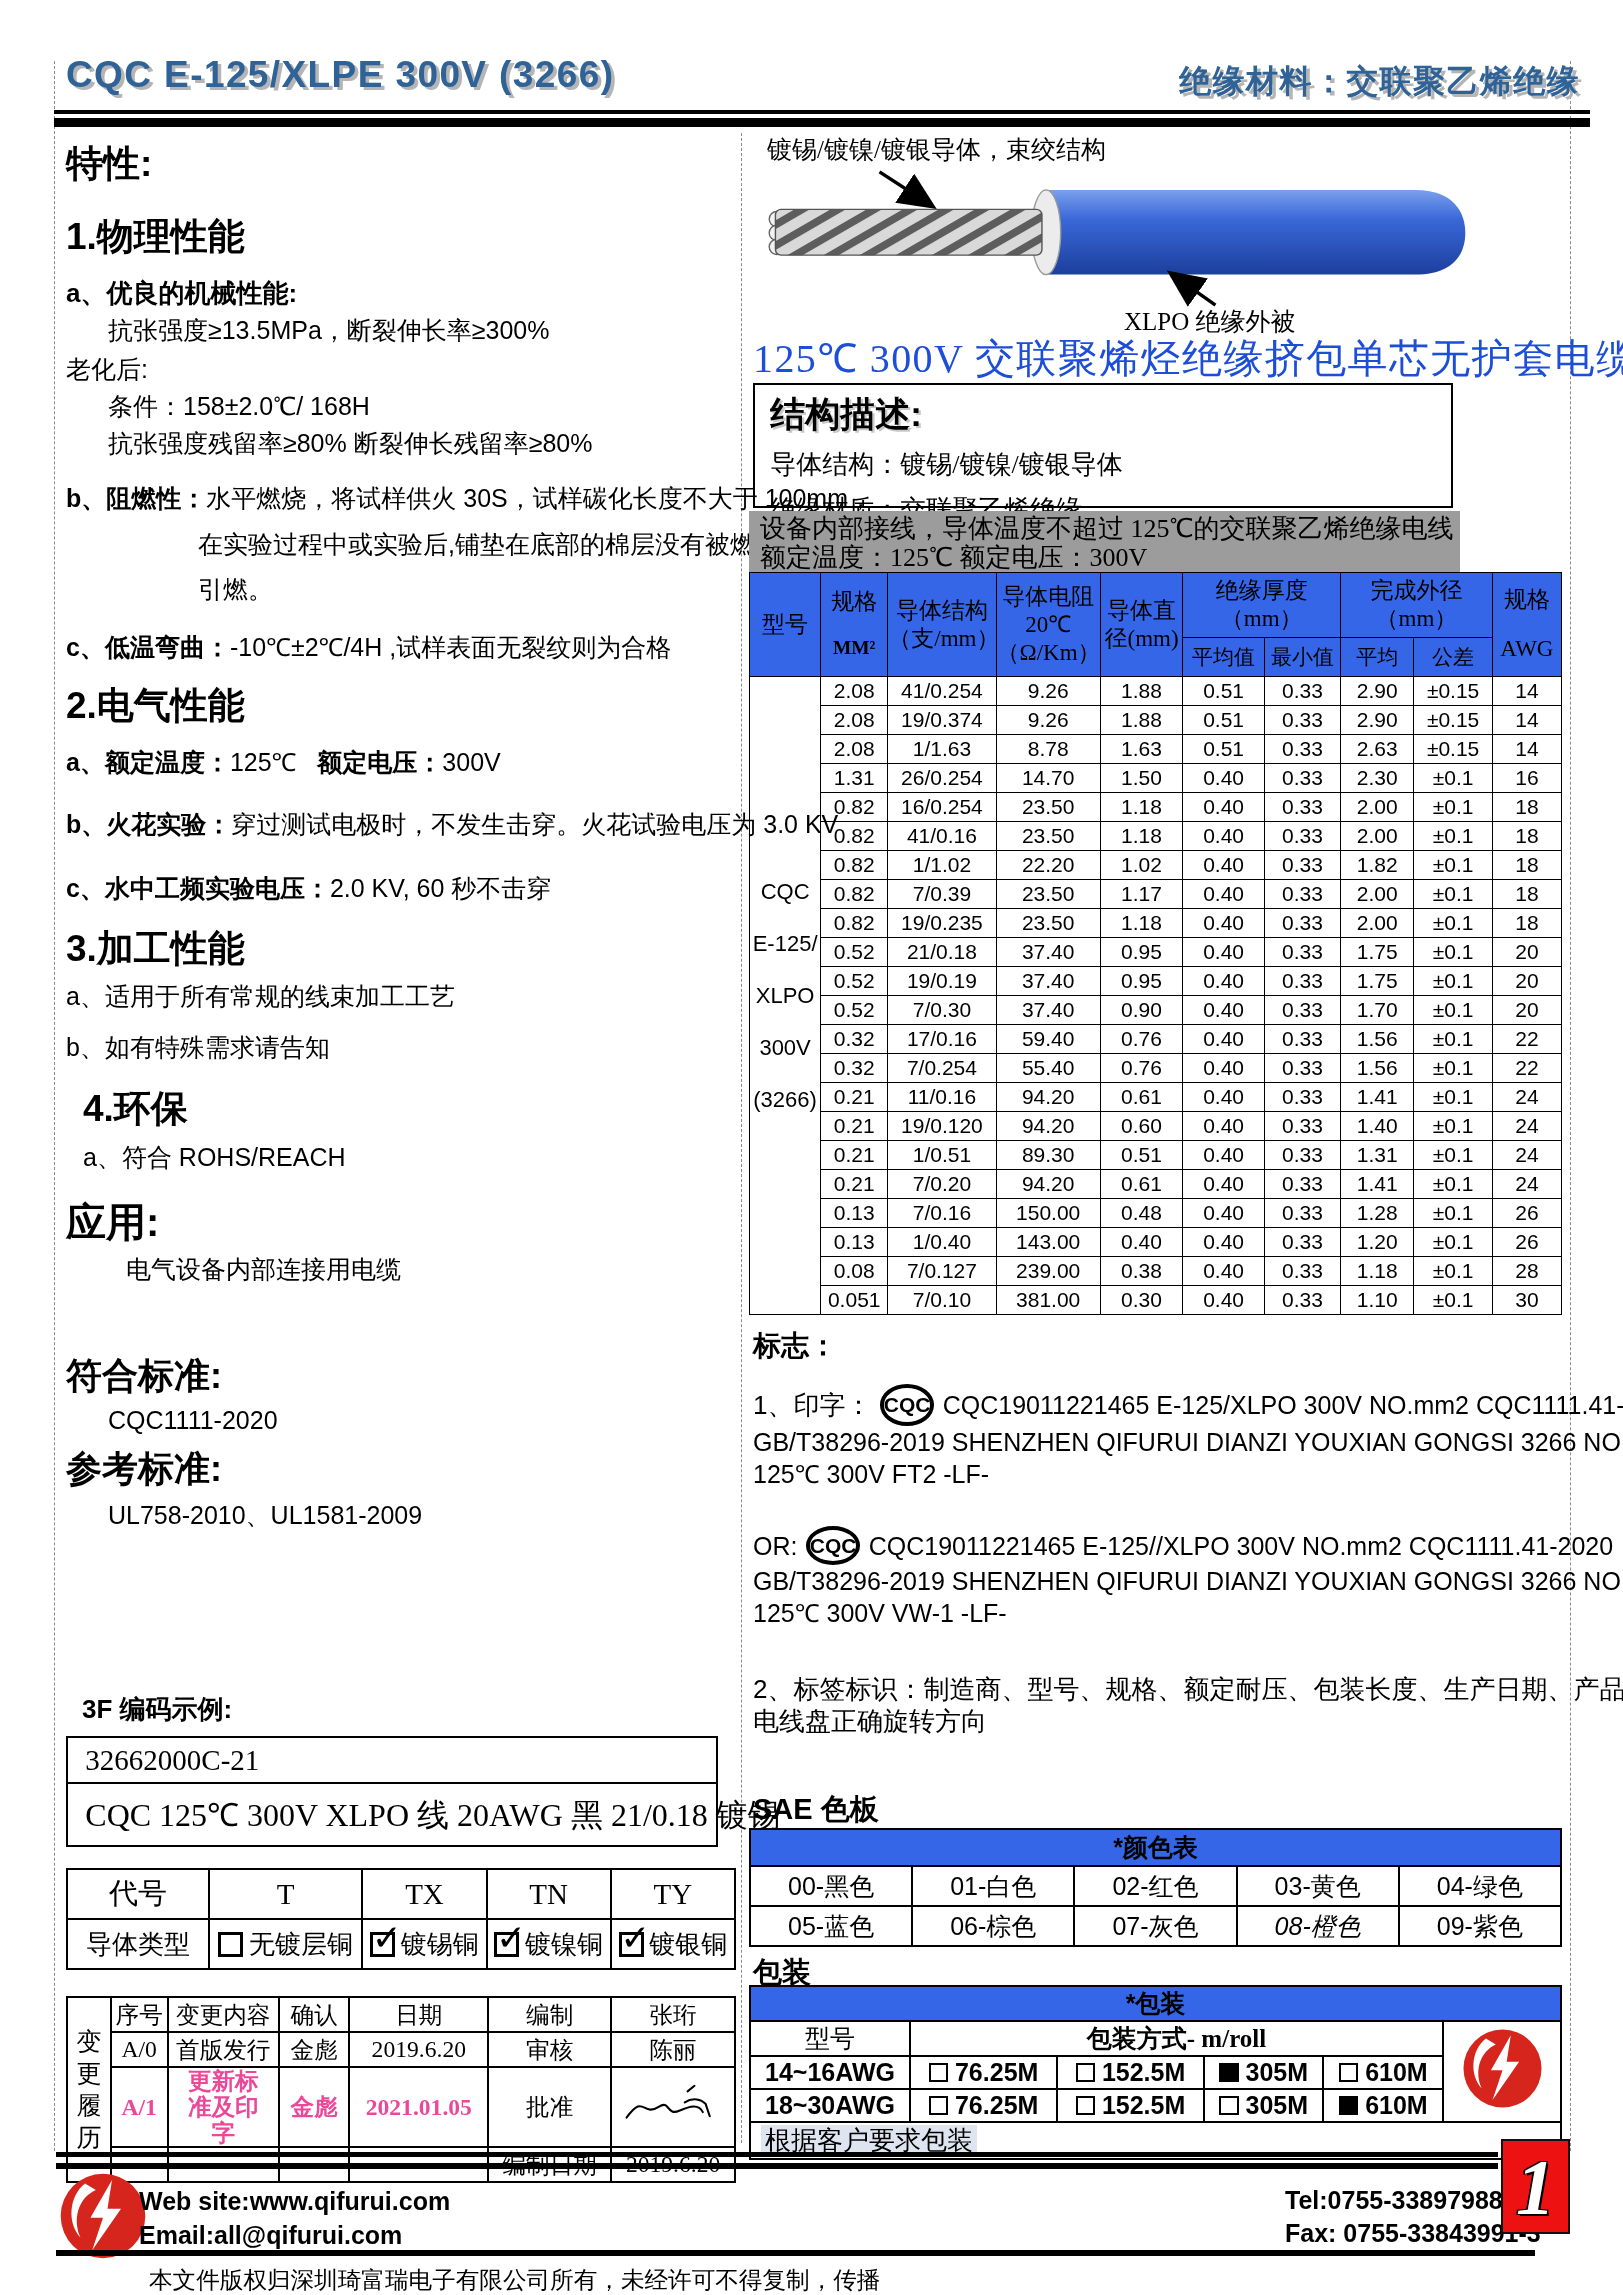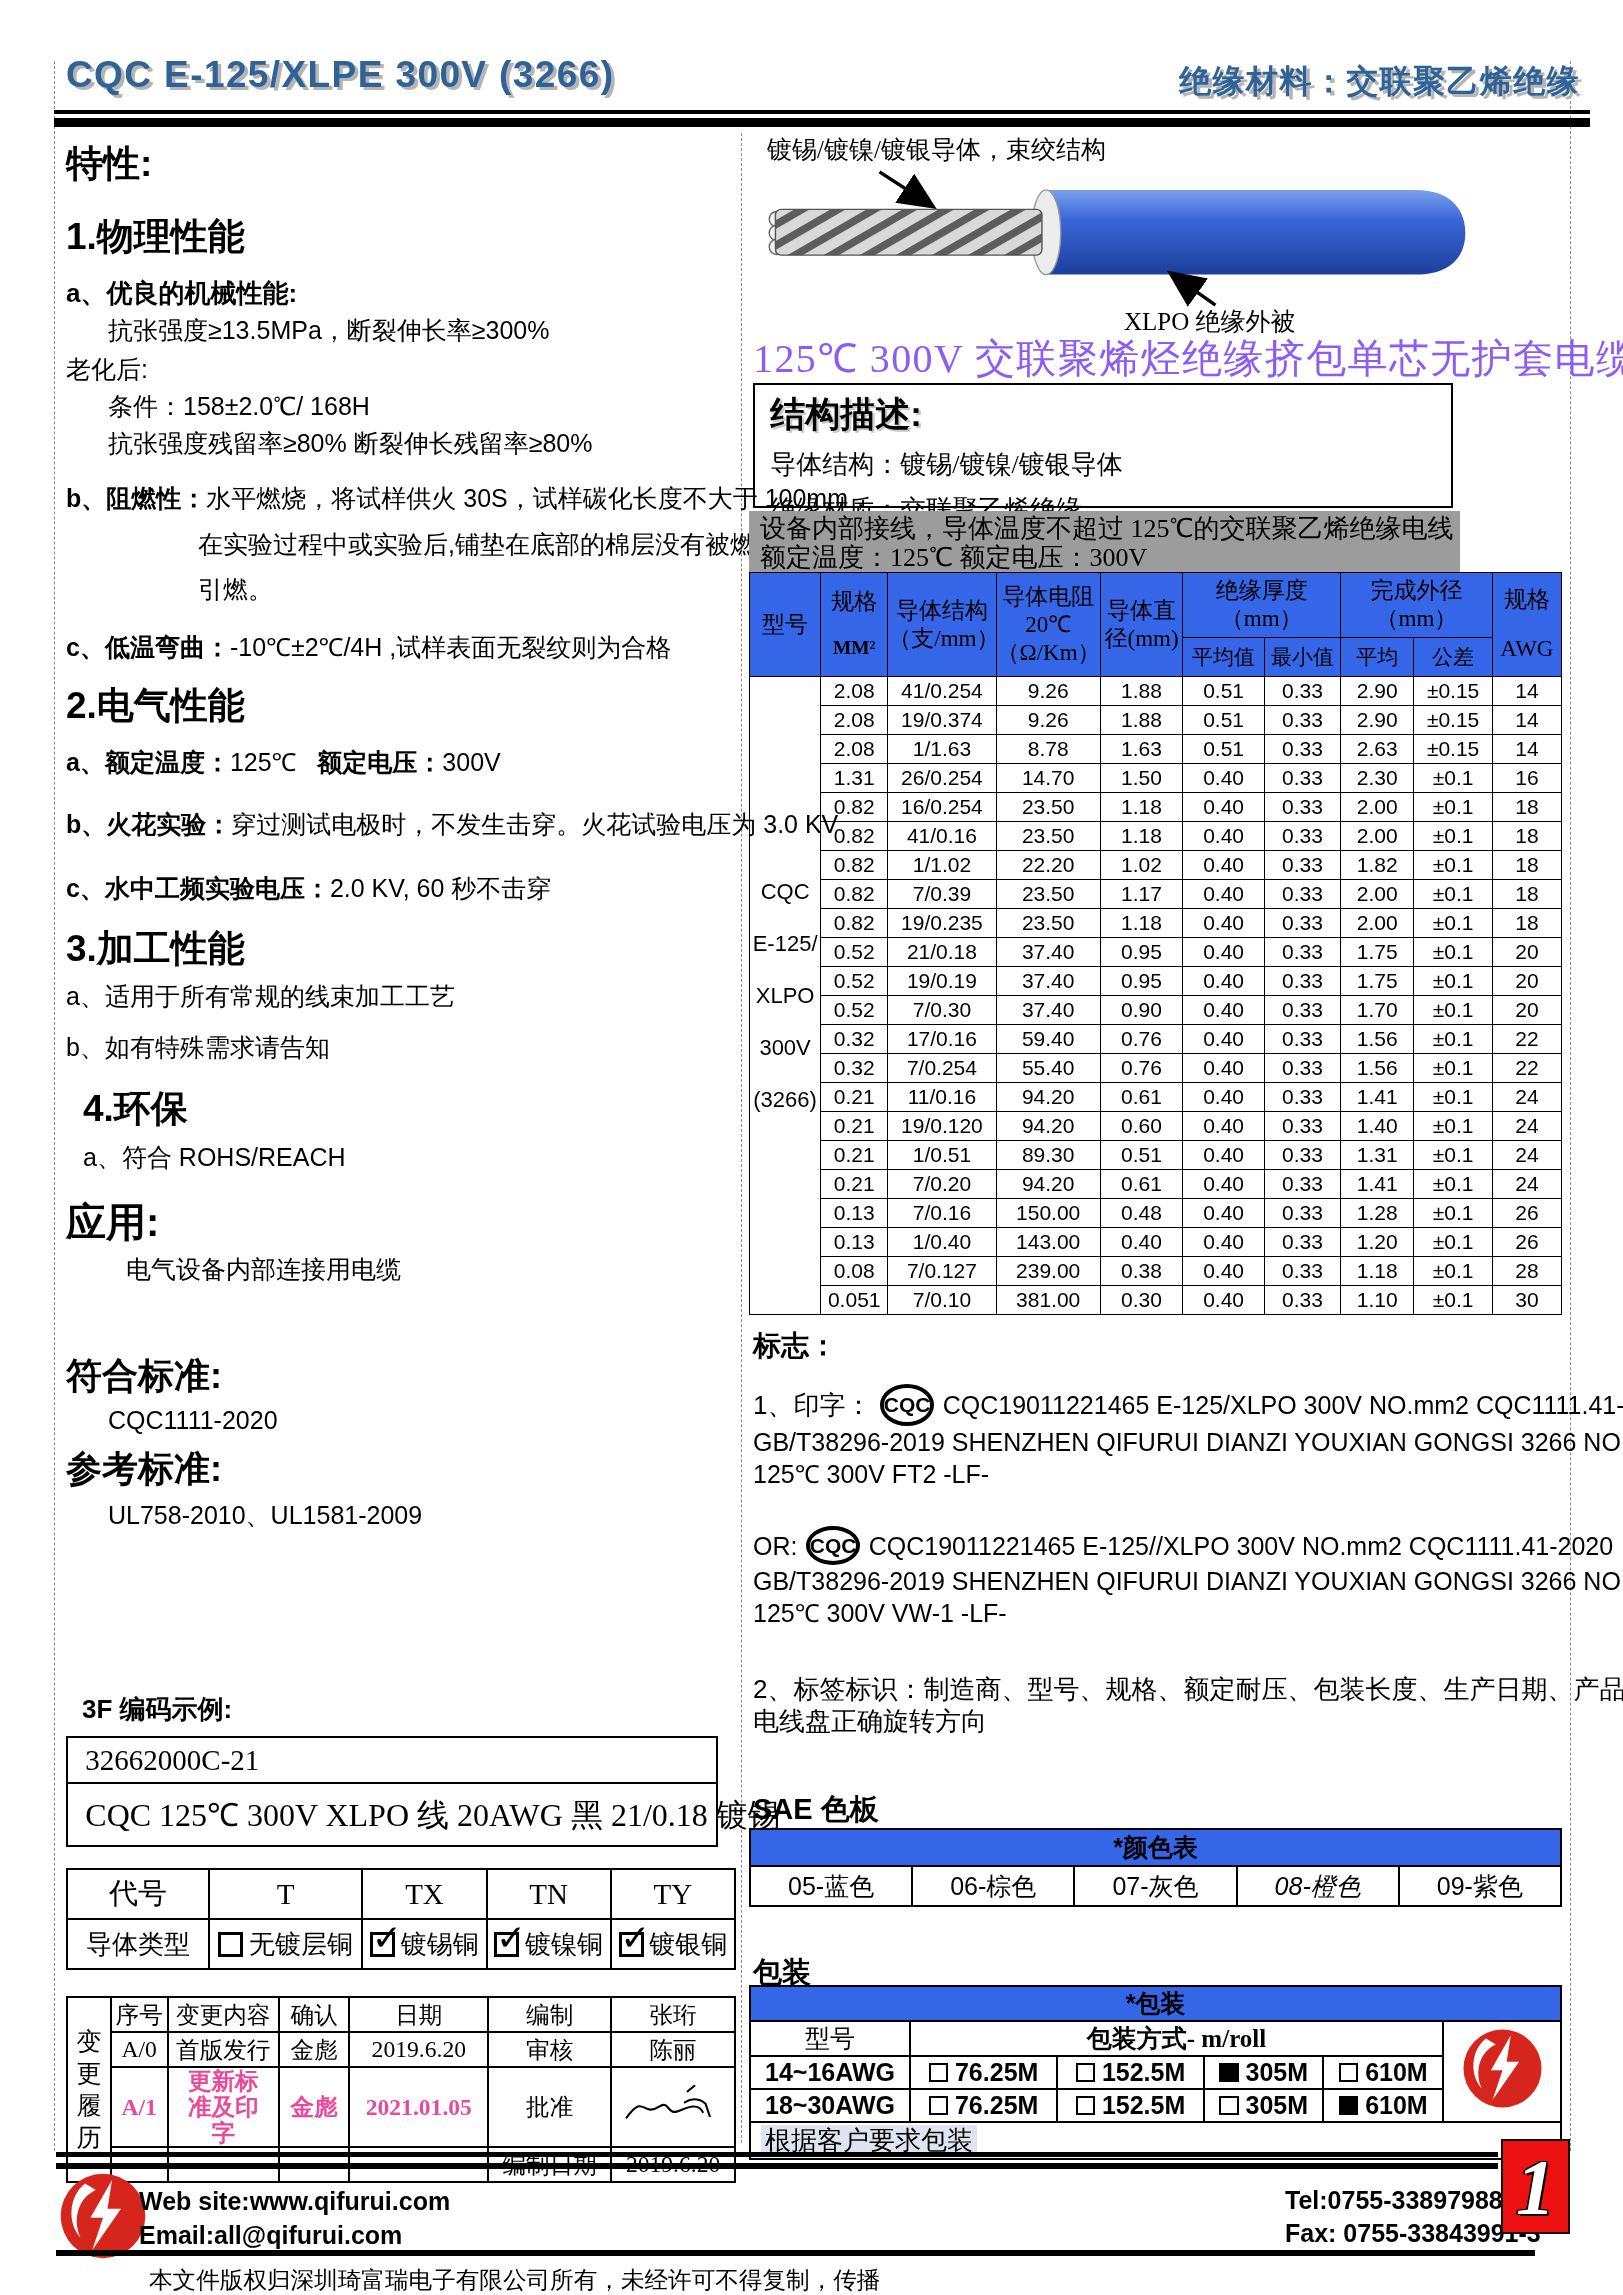--- a/index.html
+++ b/index.html
@@ -38,21 +38,21 @@
   .cbt.ticked .tick { display:block; }
 
   
   .rtable { width:670px; font-family:"Liberation Serif", serif; }
   .rtable td { border:2.1px solid #000; text-align:center; vertical-align:middle; font-size:23.6px; }
   .rtable .rot { width:44px; font-size:25px; line-height:32px; }
   .rtable .blue { color:#ec4899; font-weight:bold; }
 
   
   .cable-caption { font-size:25px; font-family:"Liberation Serif", serif; white-space:nowrap; }
-  .big-blue-title { width:808px; text-align:center; font-size:40px; letter-spacing:1.4px; color:#8b5cf6;
+  .big-blue-title { width:808px; text-align:center; font-size:40px; letter-spacing:1.4px; color:#1d4ed8;
                     font-family:"Liberation Serif", serif; white-space:nowrap; }
   .struct-box { width:700px; height:125px; border:2.8px solid #000; padding:5.6px 15.3px; }
   .struct-title { font-size:35px; font-weight:bold; text-shadow:2.1px 2.1px 0 #c9c9c9; }
   .struct-line { font-size:26px; font-family:"Liberation Serif", serif; margin-top:9.7px; white-space:nowrap; }
   .gray-bar { width:711px; height:61px; background:#9c9c9c; padding:2.8px 0 0 11px; }
   .gray-bar div { font-size:26px; font-family:"Liberation Serif", serif; line-height:29px; white-space:nowrap; }
 
   
   .spec { width:813px; table-layout:fixed; }
   .spec th, .spec td { border:1.4px solid #000; text-align:center; vertical-align:middle; }
@@ -599,20 +599,27 @@
   <table class="sae abs" style="left:749px; top:1828px;">
     <tbody>
         <tr>
       <td class="blue-head" colspan="5">*颜色表</td>
     </tr>
   </tbody>
     </table>
   <table class="sae abs" style="left:749px; top:1865px;">
     <tbody>
         <tr>
+          <td style="width: 162px;">00-黑色</td>
+          <td style="width: 162px;">01-白色</td>
+          <td style="width: 162px;">02-红色</td>
+          <td style="width: 162px;">03-黄色</td>
+          <td style="width: 162px;">04-绿色</td>
+        </tr>
+        <tr>
           <td style="width: 162px;">05-蓝色</td>
           <td style="width: 162px;">06-棕色</td>
           <td style="width: 162px;">07-灰色</td>
           <td style="width: 162px; font-style: italic;">08-橙色</td>
           <td style="width: 162px;">09-紫色</td>
         </tr>
       </tbody>
   </table>
 
   <div class="abs sec-title" style="left:753px; top:1953px;">包装</div>

